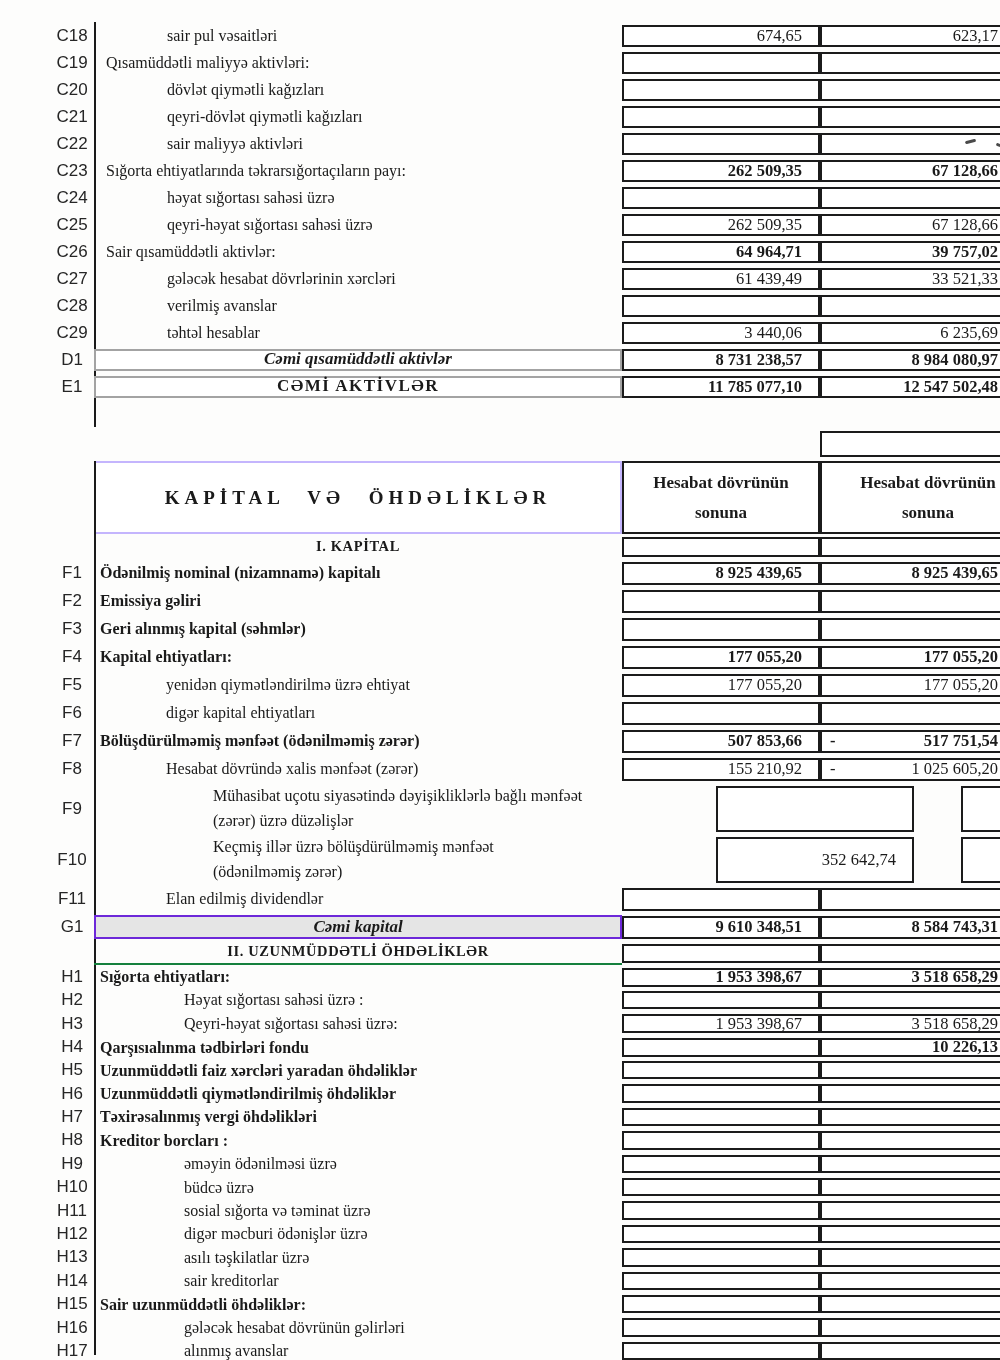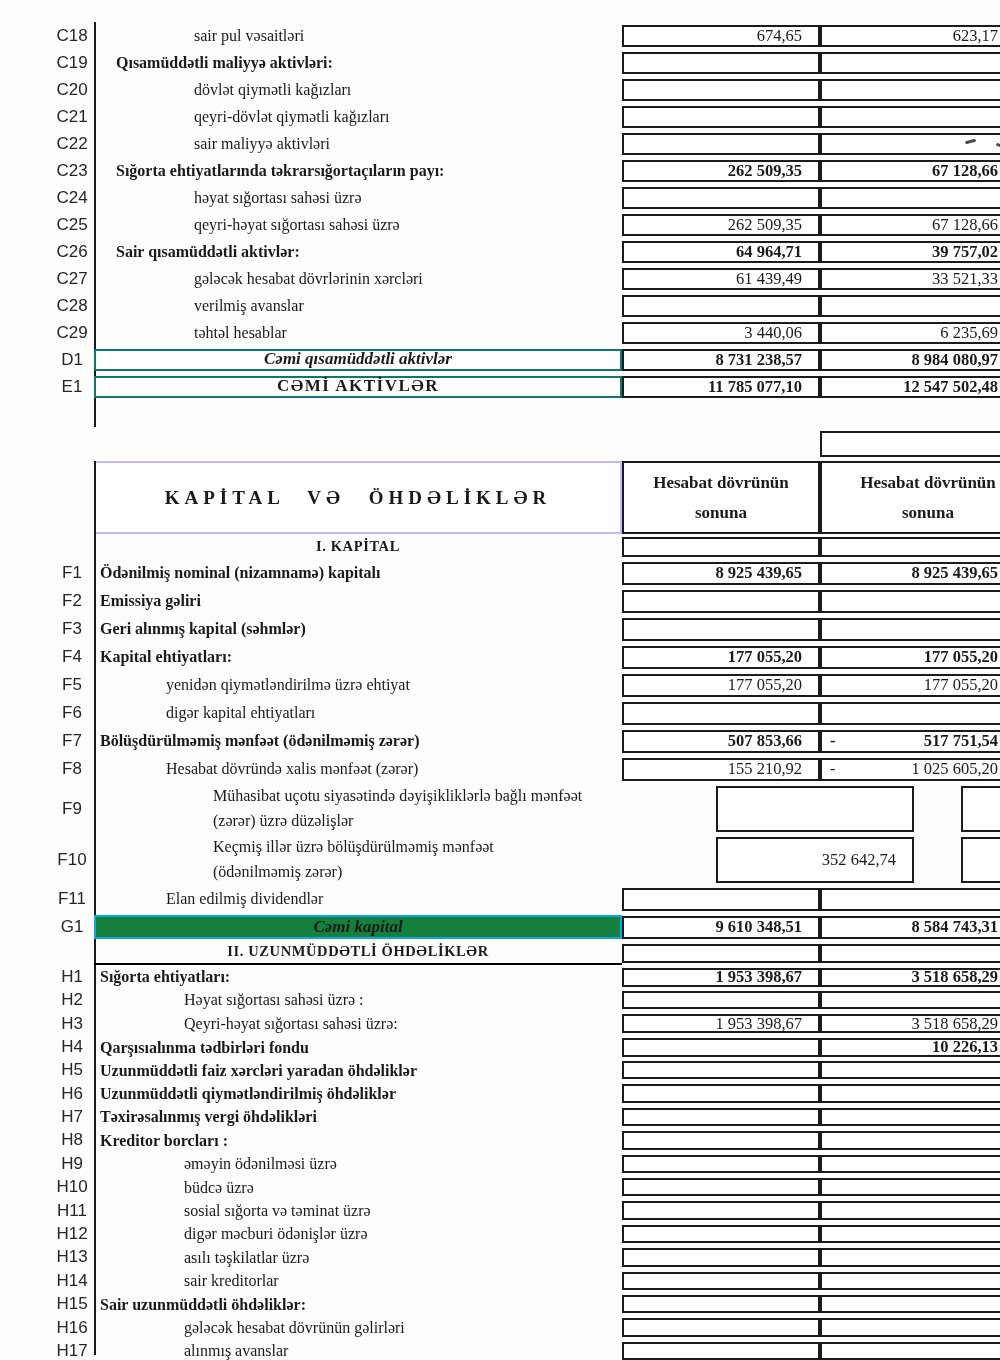--- a/index.html
+++ b/index.html
@@ -38,26 +38,26 @@
     display:flex;align-items:center;justify-content:space-between;
     background:#fff;position:relative;
   }
   .cell-val.c1{padding:0 16px 0 8px;}
   .cell-val.c2{padding:0 36px 0 8px;align-items:center;}
   .vnum{font-size:16.5px;white-space:nowrap;}
   .vpre{font-size:16.5px;}
 
   
   #assets-table .trow{height:27px;}
-  .k-item  .lbl{padding-left:100px;}
-  .k-group .lbl{padding-left:22px;font-weight:700;text-align:center;}
+  .k-item  .lbl{padding-left:73px;}
+  .k-group .lbl{padding-left:12px;font-weight:400;text-align:center;}
   .k-group .vnum{font-weight:700;}
   .k-total_italic .cell-label,
   .k-total_caps   .cell-label{
-    border:2px solid #0f766e;align-self:center;height:calc(100% - 5px);
+    border:2px solid #a3a3a3;align-self:center;height:calc(100% - 5px);
     box-sizing:border-box;justify-content:center;background:#fff;
   }
   .k-total_italic .lbl{font-style:italic;font-weight:700;font-size:17px;}
   .k-total_caps   .lbl{font-weight:700;font-size:17px;letter-spacing:1.5px;}
   .k-total_italic .vnum,.k-total_caps .vnum{font-weight:700;}
 
   
   .t2-header{
     display:grid;grid-template-columns:44px 528px 198px 216px;height:73px;
   }
@@ -70,33 +70,33 @@
   .hdr-val{
     border:2px solid #1b1b1b;box-sizing:border-box;background:#fff;
     margin-left:0;display:flex;align-items:center;justify-content:center;
     text-align:center;font-weight:700;font-size:17px;line-height:1.75;
     padding:0 14px;
   }
   .k-section,.k-section2{height:25px;}
   .k-section .cell-label,.k-section2 .cell-label{justify-content:center;}
   .k-section .lbl,.k-section2 .lbl{font-weight:700;font-size:14.5px;letter-spacing:.6px;}
   .k-section2{height:24px;}
-  .k-section2 .cell-label{border-bottom:2px solid #000000;box-sizing:border-box;}
+  .k-section2 .cell-label{border-bottom:2px solid #15803d;box-sizing:border-box;}
 
   .k-fgroup,.k-fitem{height:28px;}
   .k-tall{height:51px;gap:47px;}
   .k-fitem .lbl{padding-left:72px;}
   .k-fgroup .lbl{padding-left:6px;font-weight:700;text-align:right;}
   .k-fgroup .vnum,.k-fgroup .vpre{font-weight:700;}
   .k-tall .lbl{max-width:372px;line-height:1.55;}
 
   .k-gtotal{height:28px;}
   .k-gtotal .cell-label{
-    border:2px solid #0ea5e9;align-self:center;height:calc(100% - 4px);
-    box-sizing:border-box;justify-content:center;background:#15803d;
+    border:2px solid #6d28d9;align-self:center;height:calc(100% - 4px);
+    box-sizing:border-box;justify-content:center;background:#e5e5e5;
   }
   .k-gtotal .lbl{font-style:italic;font-weight:700;font-size:17px;}
   .k-gtotal .vnum{font-weight:700;}
 
   .k-hgroup,.k-hitem{height:23.4px;}
   .k-hitem .lbl{padding-left:90px;}
   .k-hgroup .lbl{padding-left:6px;font-weight:700;}
   .k-hgroup .vnum{font-weight:700;}
 
   

